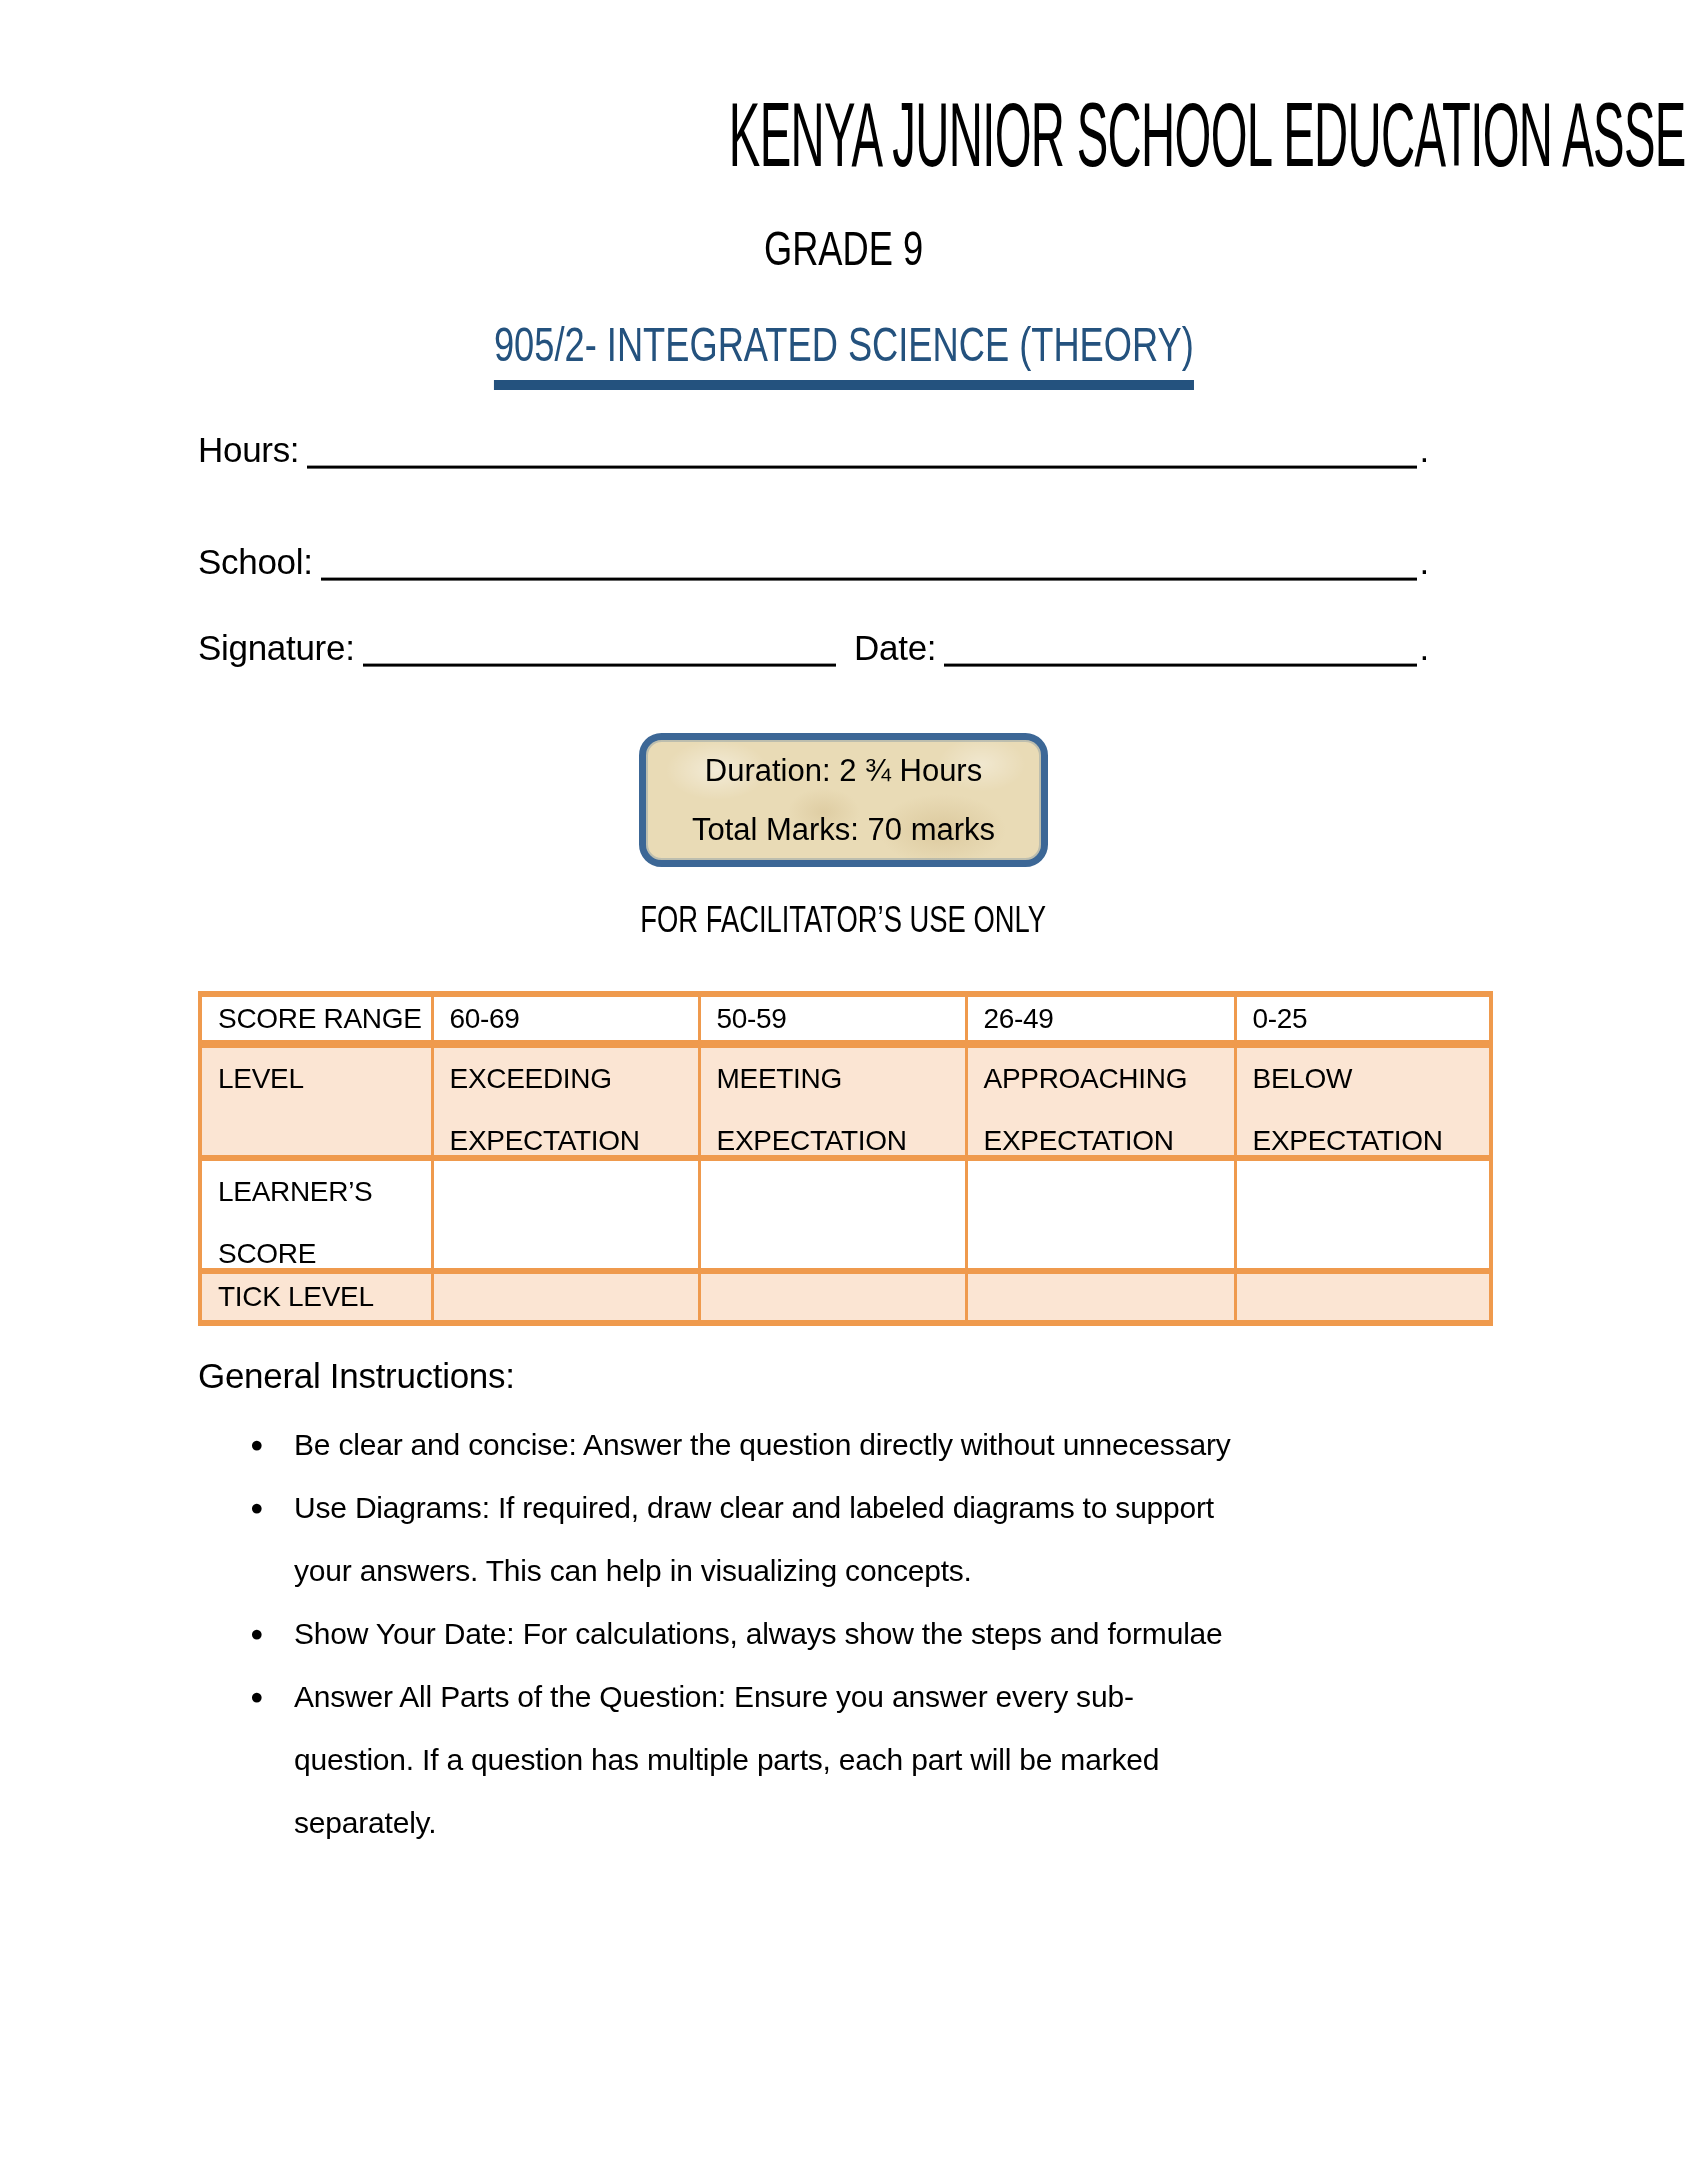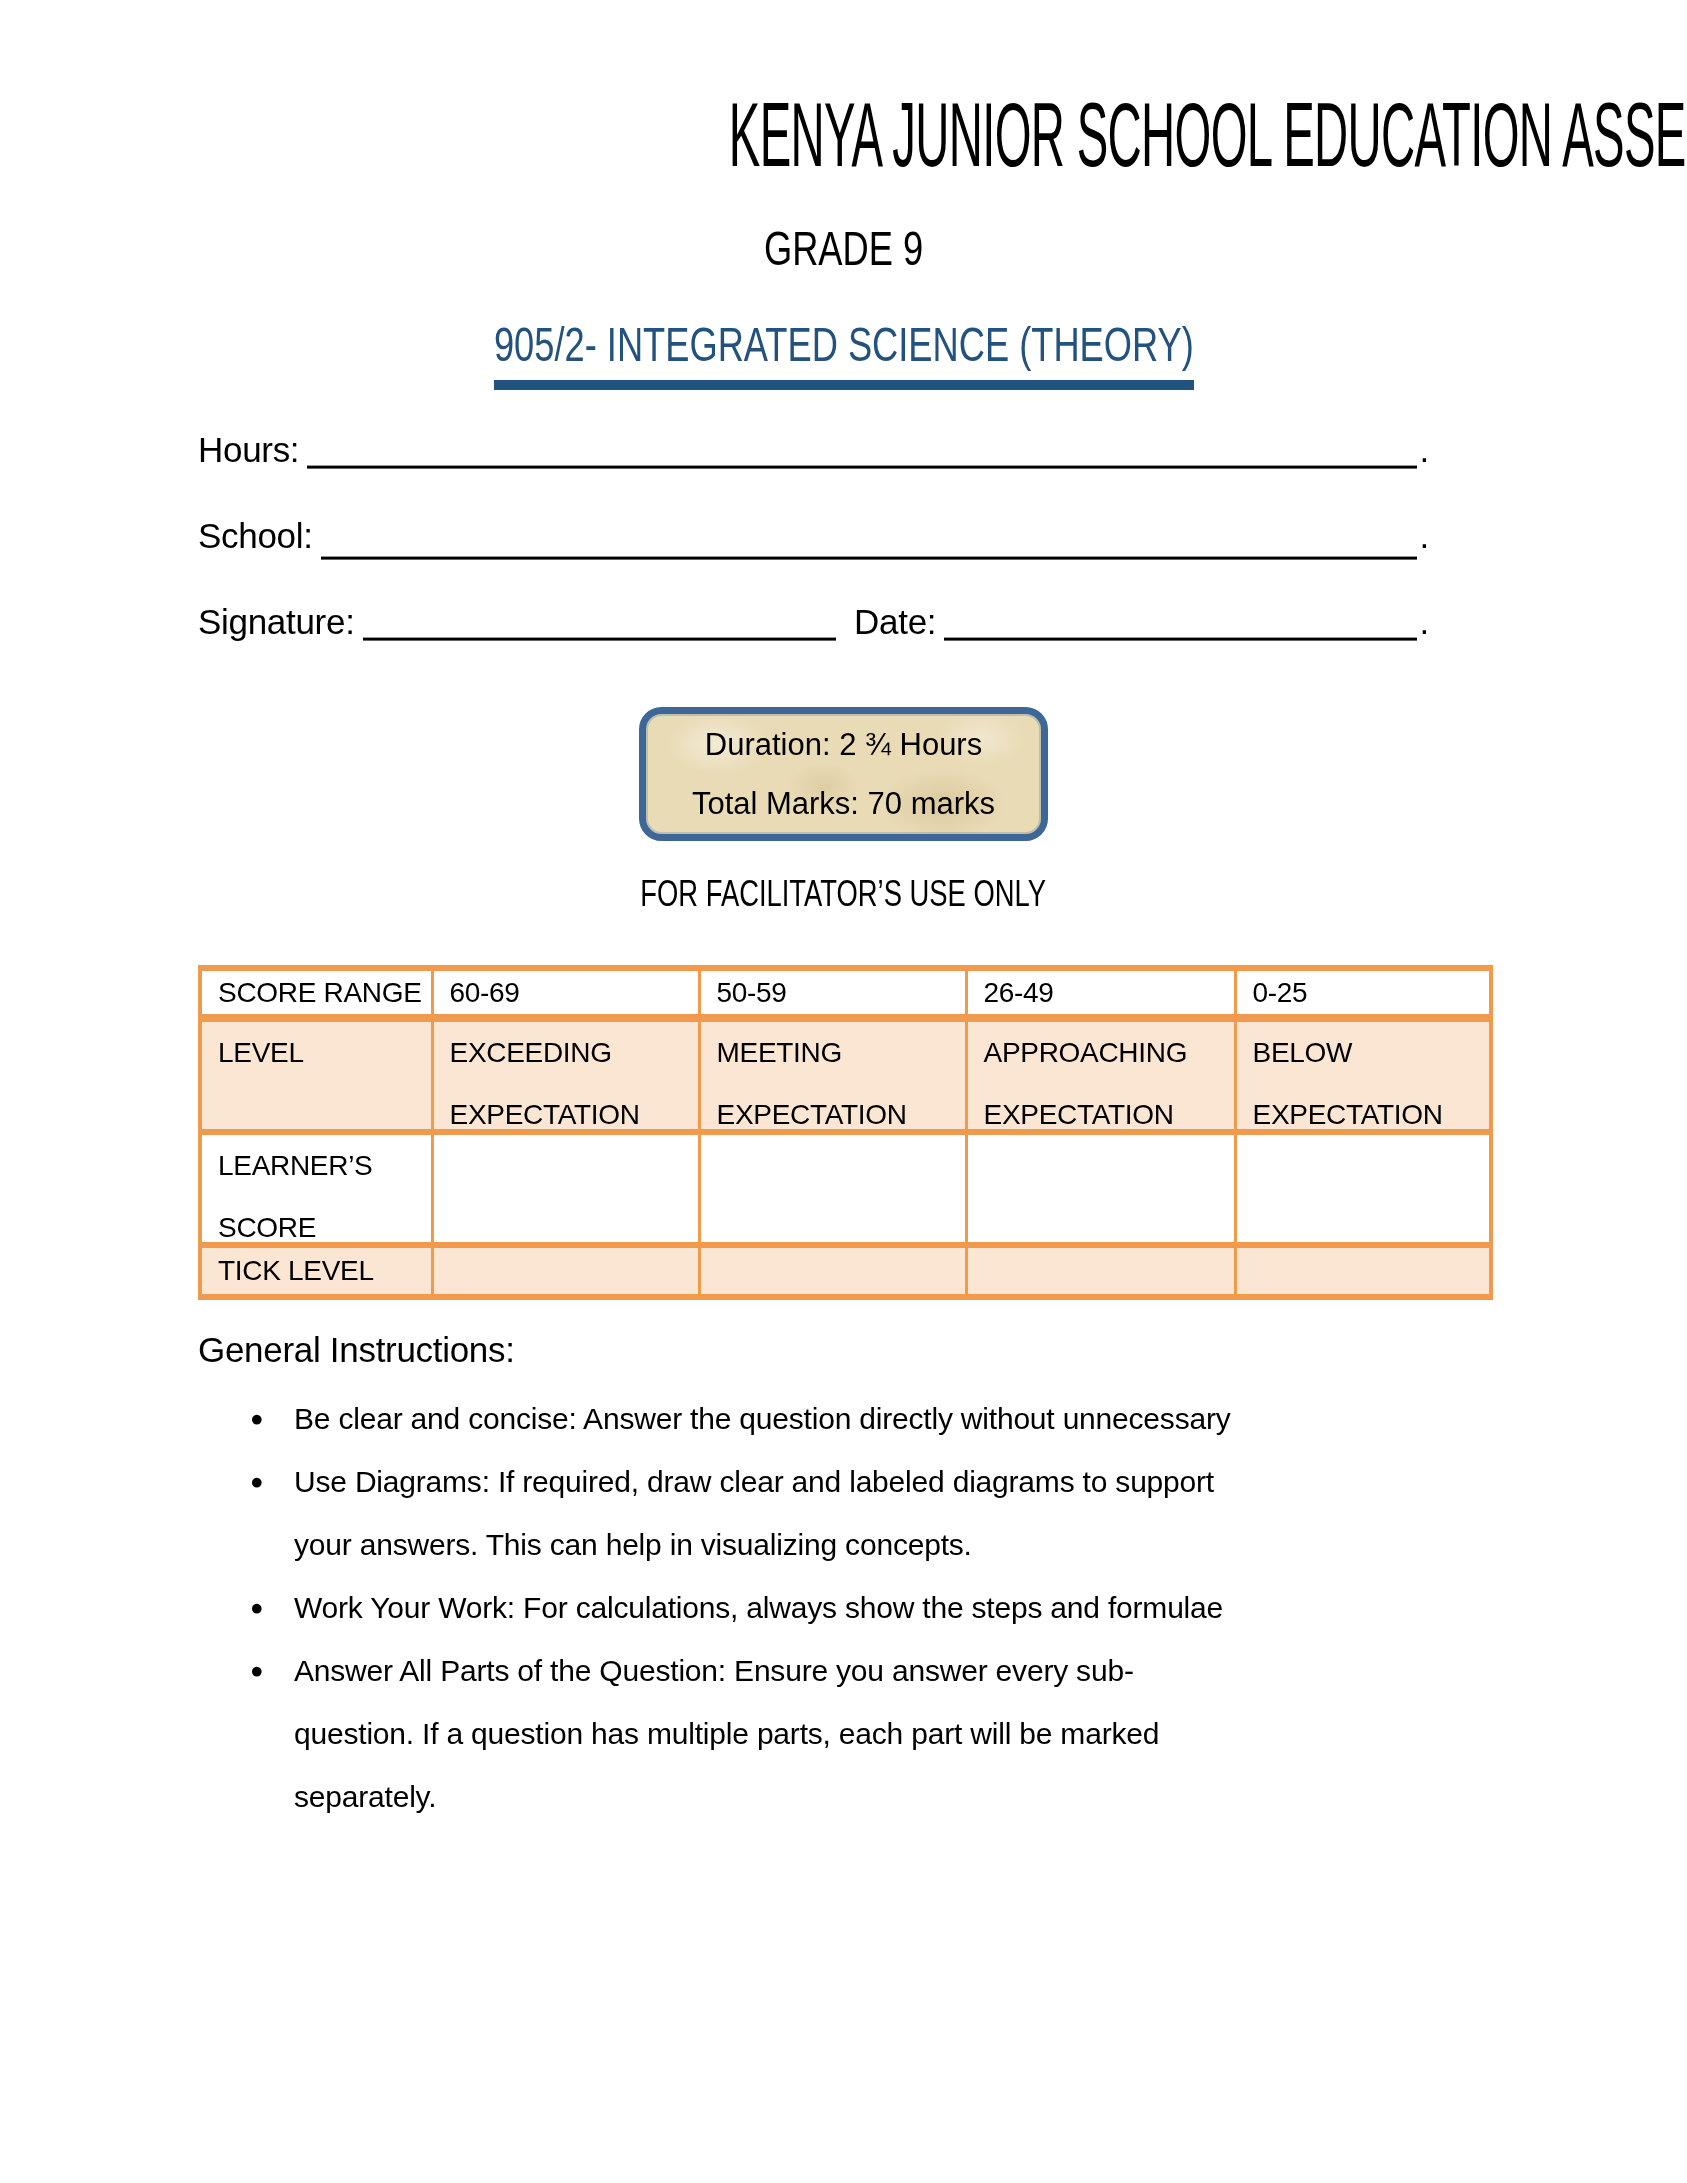--- a/index.html
+++ b/index.html
@@ -35,21 +35,21 @@
   .mt-paper{margin-top:40px;}
   .paper-underline{border-bottom:10px solid var(--blue);padding-bottom:8px;}
   
   .field-row{
     display:flex;align-items:baseline;
     font-size:35px;line-height:1;
     padding-right:60px;
     letter-spacing:-0.3px;
   }
   .mt-name{margin-top:42px;}
-  .mt-school{margin-top:51px;align-items:flex-end;}
+  .mt-school{margin-top:77px;}
   .mt-sig{margin-top:51px;}
   .flabel{white-space:nowrap;}
   .fline{
     flex:1;height:8px;
     border-bottom:3.3px solid var(--ink);
     transform:translateY(6.6px);
     margin-left:8px;
   }
   .fline.fixed{flex:0 0 473px;}
   .fdot{margin-left:2.6px;}
@@ -235,21 +235,21 @@
     </div>
 
     <div class="bullet">
       <span class="dot">●</span>
       <div class="bline">Use Diagrams: If required, draw clear and labeled diagrams to support</div>
       <div class="bline">your answers. This can help in visualizing concepts.</div>
     </div>
 
     <div class="bullet">
       <span class="dot">●</span>
-      <div class="bline">Work Your Work: For calculations, always show the steps and formulae</div>
+      <div class="bline">Show Your Date: For calculations, always show the steps and formulae</div>
     </div>
 
     <div class="bullet">
       <span class="dot">●</span>
       <div class="bline">Answer All Parts of the Question: Ensure you answer every sub-</div>
       <div class="bline">question. If a question has multiple parts, each part will be marked</div>
       <div class="bline">separately.</div>
     </div>
 
   </div>

